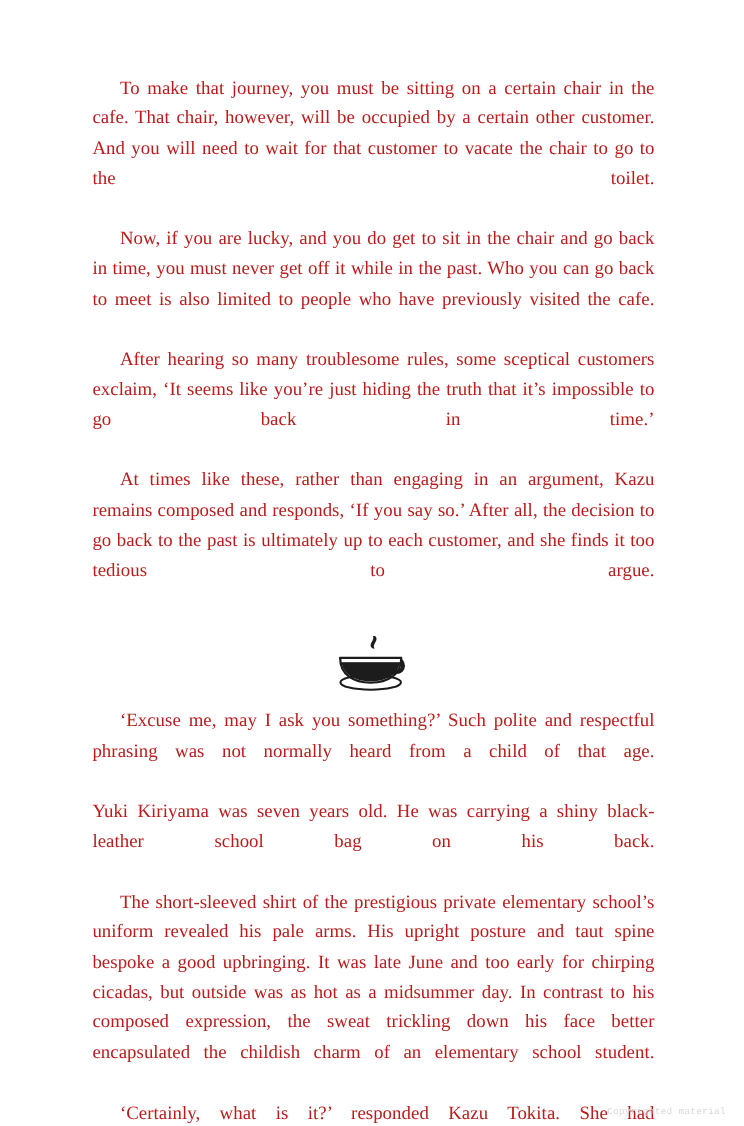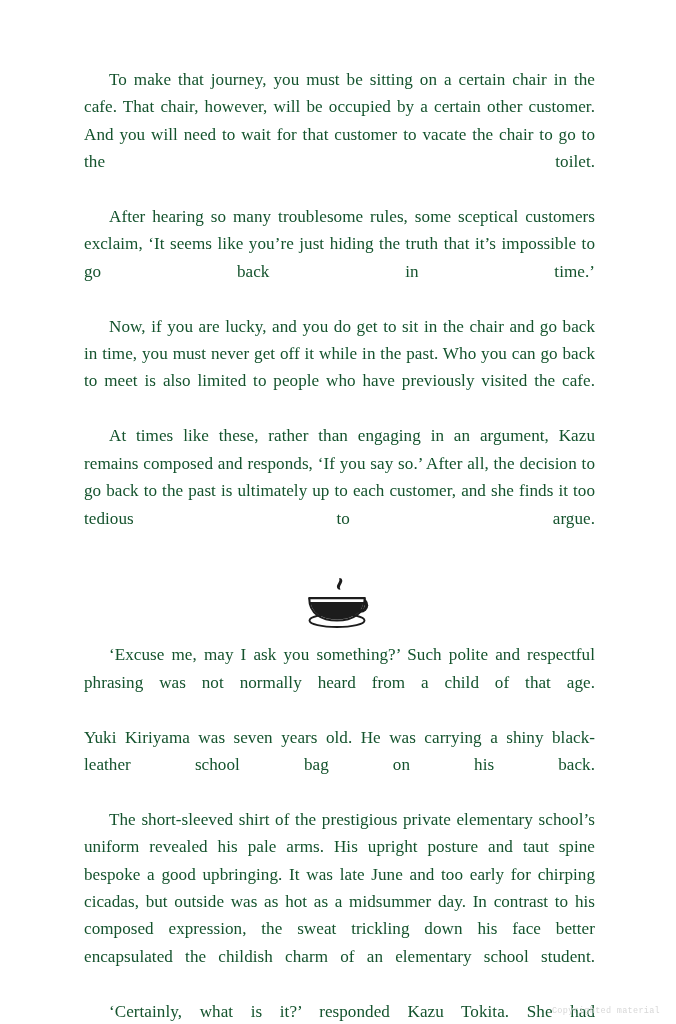--- a/index.html
+++ b/index.html
@@ -33,21 +33,21 @@
     width: 511px;
   }
 
   p.body-para {
     margin: 0;
     font-size: 17.1px;
     line-height: 27.4px;
     text-align: justify;
     text-justify: inter-word;
     text-indent: 25px;
-    color: #14532d;
+    color: #b91c1c;
     letter-spacing: 0.05px;
     word-spacing: 0.2px;
     hyphens: none;
   }
 
   p.no-indent {
     text-indent: 0;
   }
 
   
@@ -95,23 +95,23 @@
 </style>
 </head>
 <body>
 
 <div id="page">
 
   <div id="text-column">
 
     <p class="body-para">To make that journey, you must be sitting on a certain chair in the cafe. That chair, however, will be occupied by a certain other customer. And you will need to wait for that customer to vacate the chair to go to the toilet.</p>
 
+    <p class="body-para">Now, if you are lucky, and you do get to sit in the chair and go back in time, you must never get off it while in the past. Who you can go back to meet is also limited to people who have previously visited the cafe.</p>
+
     <p class="body-para">After hearing so many troublesome rules, some sceptical customers exclaim, ‘It seems like you’re just hiding the truth that it’s impossible to go back in time.’</p>
-
-    <p class="body-para">Now, if you are lucky, and you do get to sit in the chair and go back in time, you must never get off it while in the past. Who you can go back to meet is also limited to people who have previously visited the cafe.</p>
 
     <p class="body-para">At times like these, rather than engaging in an argument, Kazu remains composed and responds, ‘If you say so.’ After all, the decision to go back to the past is ultimately up to each customer, and she finds it too tedious to argue.</p>
 
     <div class="ornament-row">
       <span class="ornament-wrap">
         <svg width="76" height="52" viewBox="0 0 76 52" xmlns="http://www.w3.org/2000/svg">
 
           <path d="M39.0 1.2 C41.4 3.4 40.0 5.6 38.9 7.6 C37.8 9.6 37.3 11.0 38.6 12.6 C37.2 12.9 35.6 12.2 35.1 10.8 C34.5 9.1 35.4 7.6 36.3 6.0 C37.2 4.4 37.9 2.9 37.0 1.2 Z" fill="#1c1c1c"></path>
 
           <ellipse cx="35" cy="43.4" rx="27.5" ry="6.6" fill="#ffffff" stroke="#1c1c1c" stroke-width="1.9"></ellipse>

